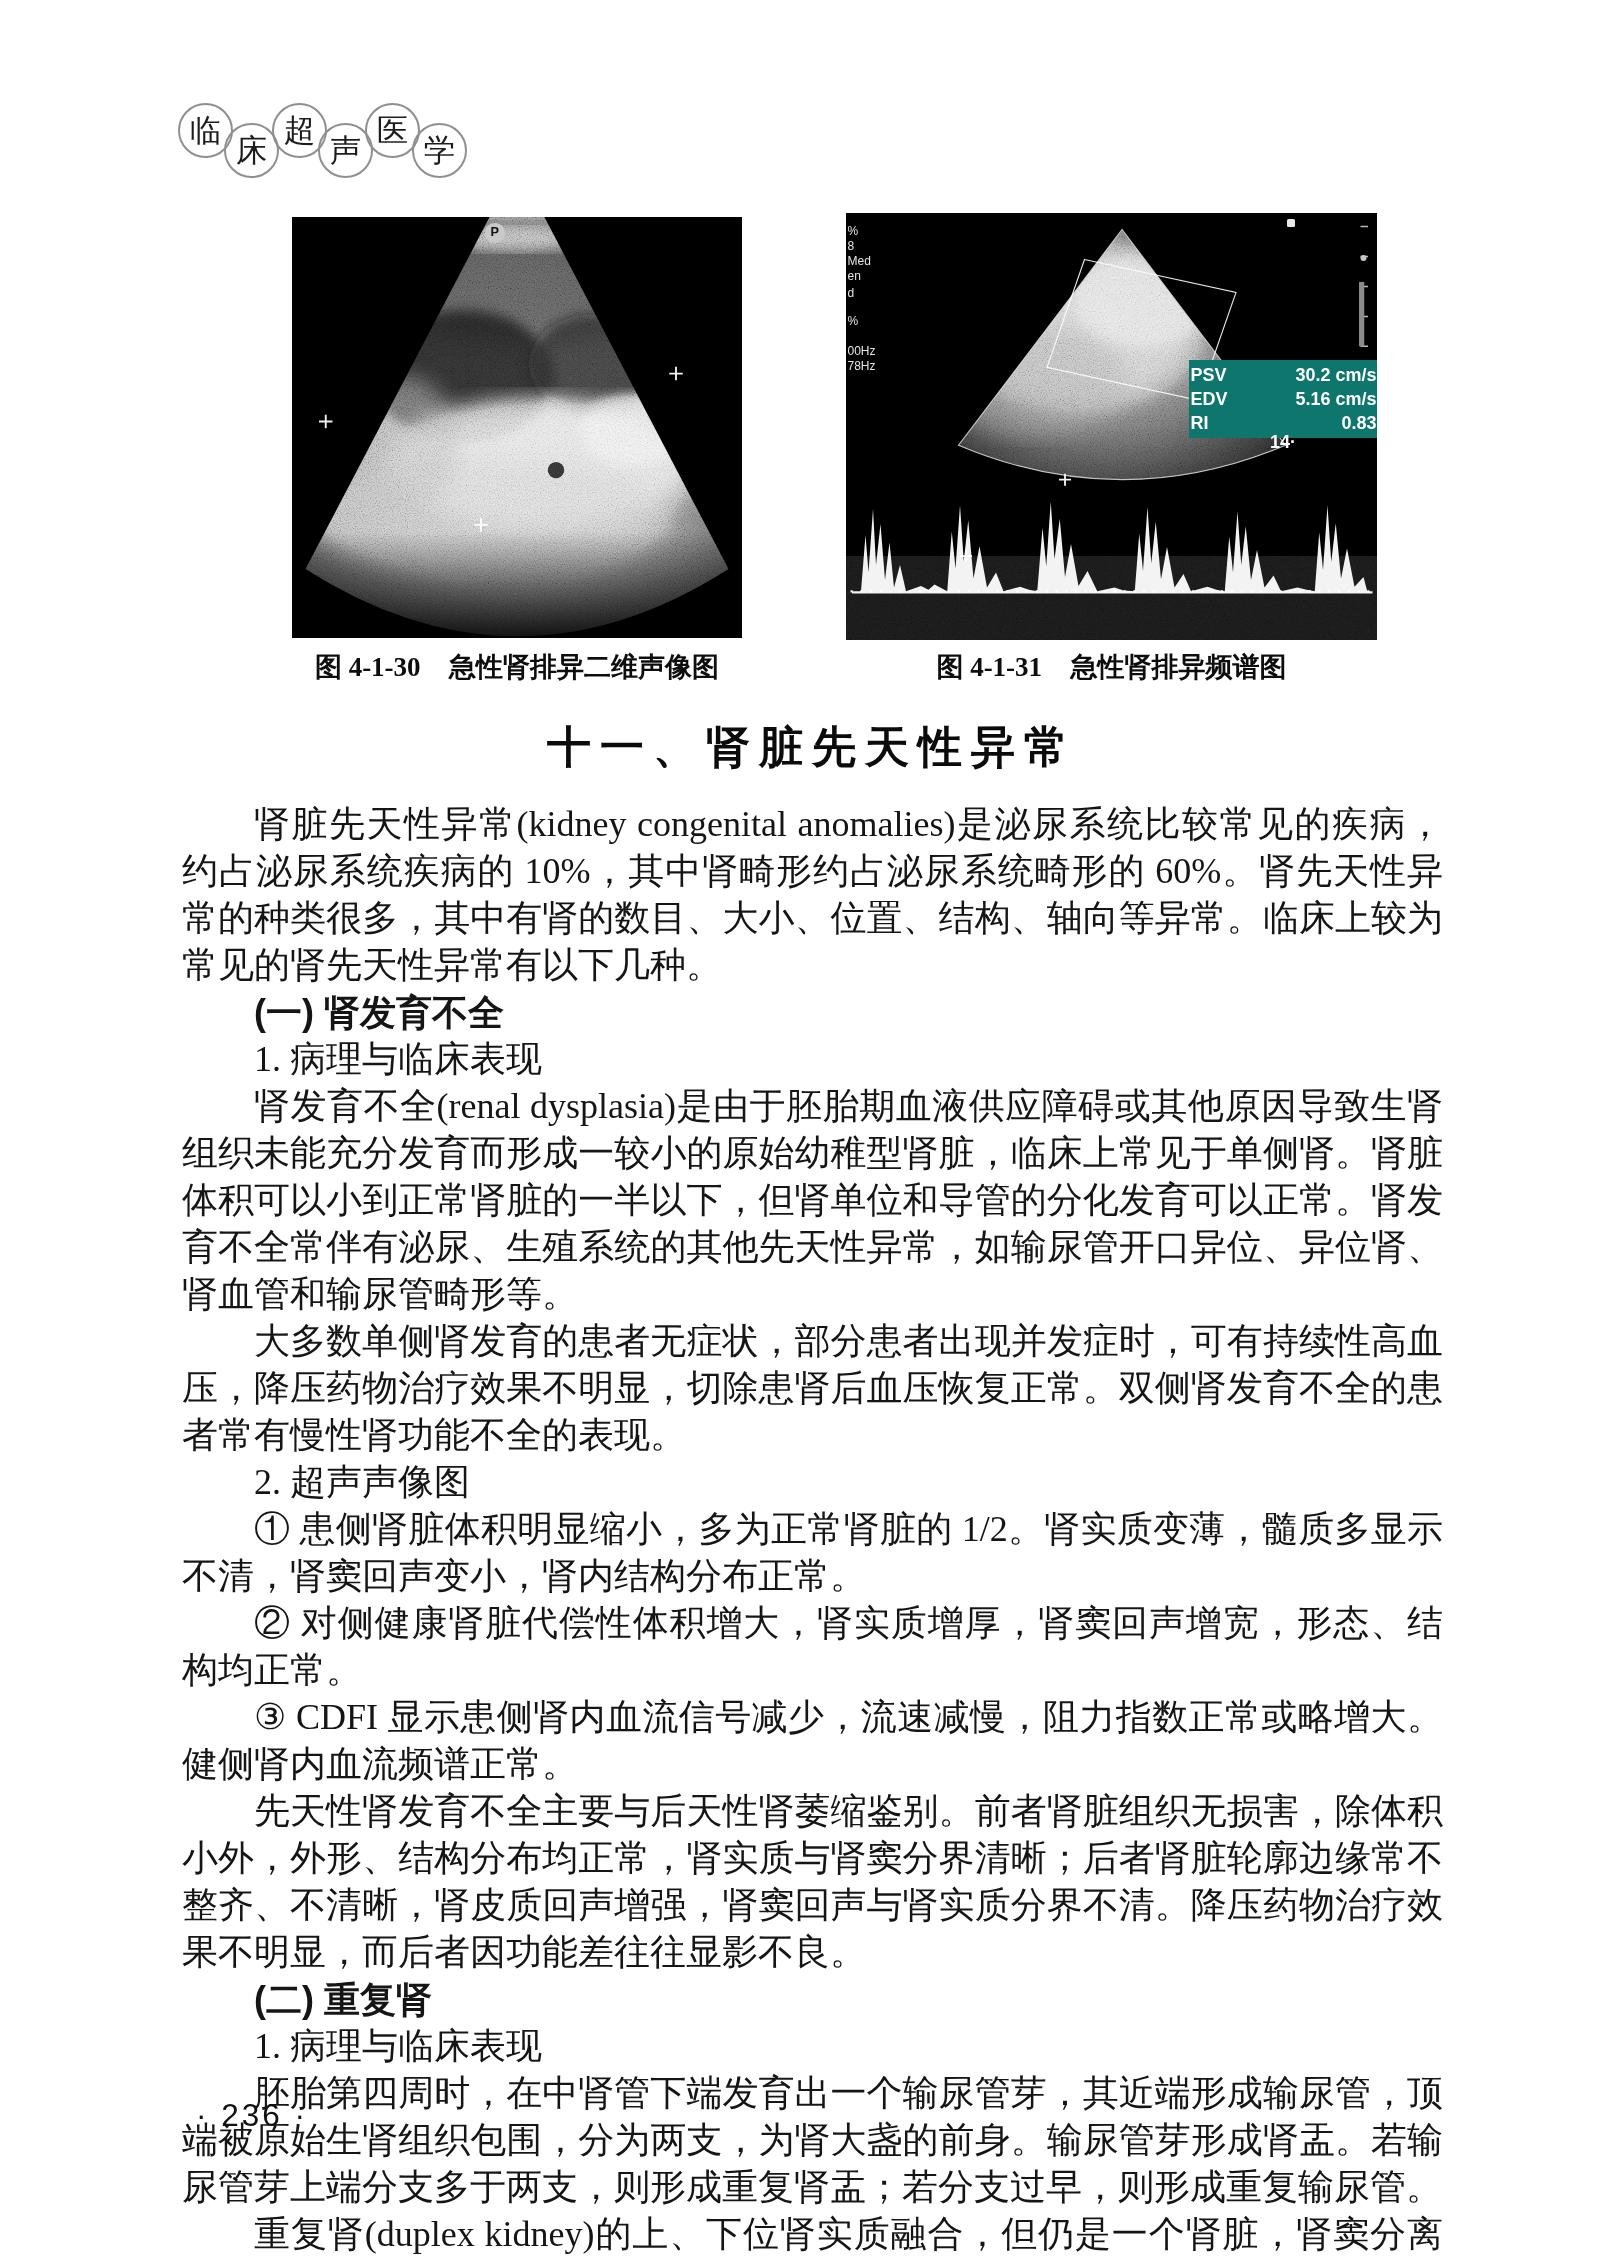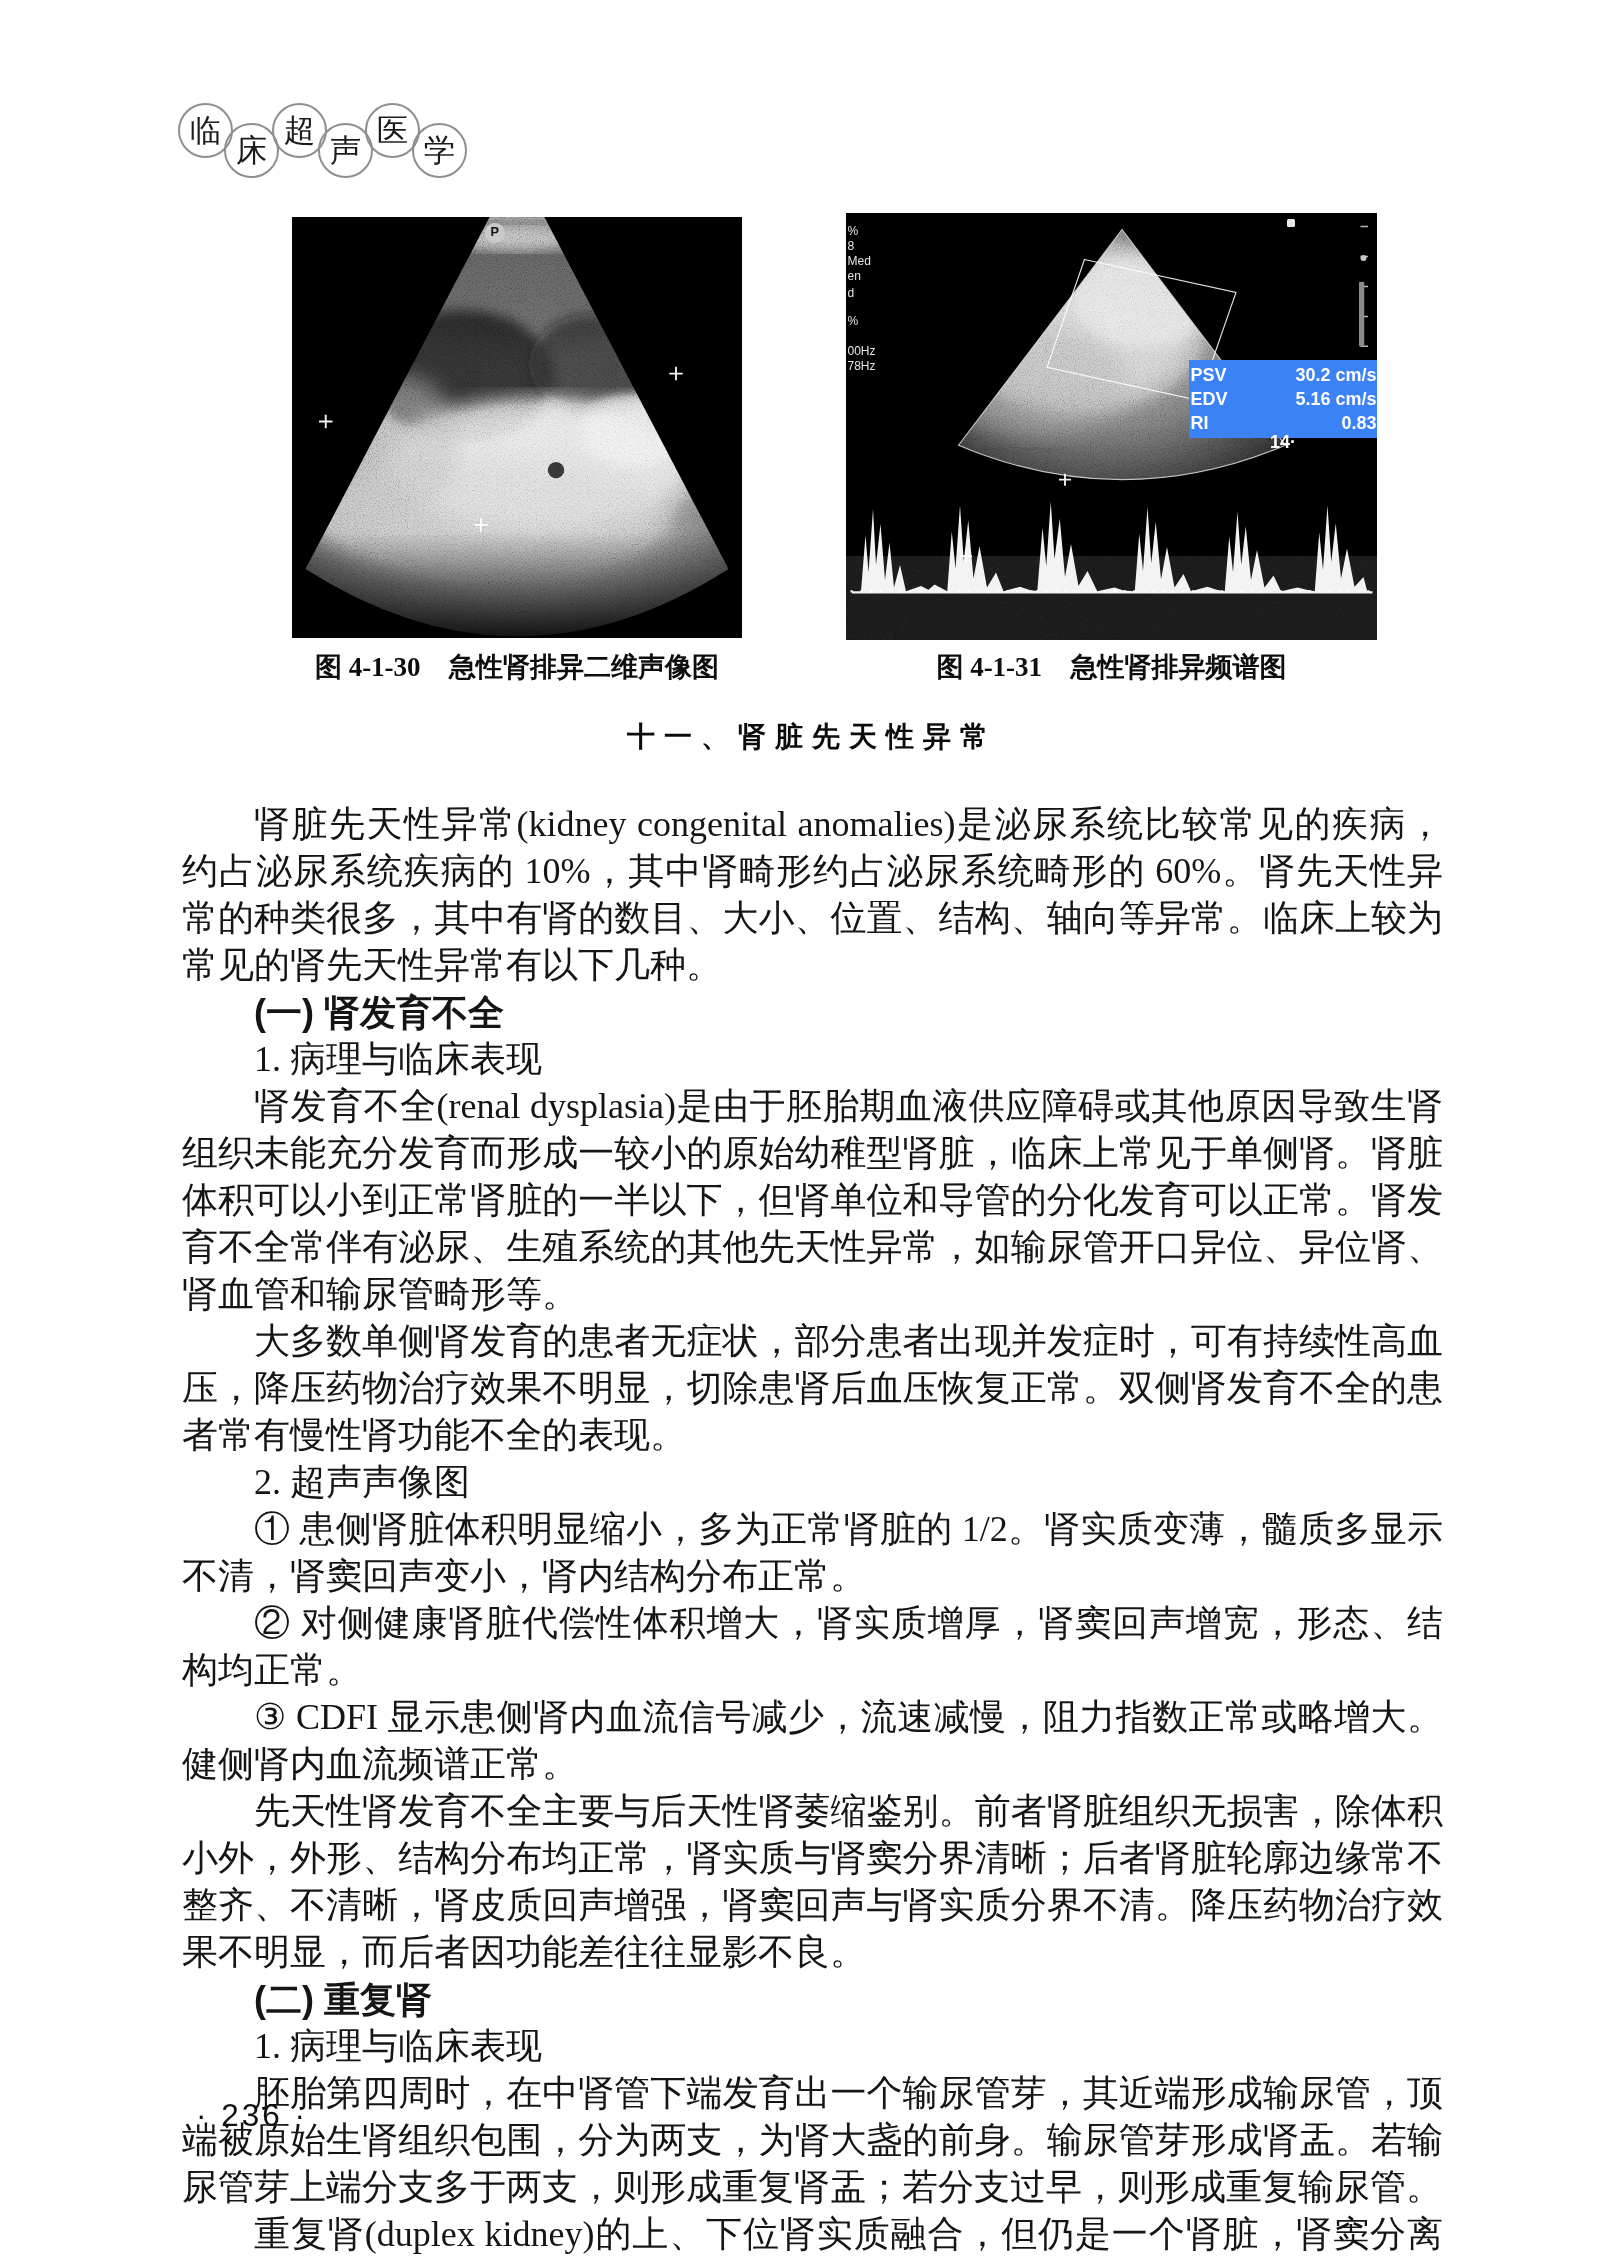--- a/index.html
+++ b/index.html
@@ -24,36 +24,36 @@
     background:#c9c9c9;color:#111;font:bold 12.7px/19.5px "Liberation Sans","DejaVu Sans",sans-serif;
     text-align:center;}
   .orient-dot{position:absolute;left:441px;top:6px;width:7.5px;height:7.5px;background:#e8e8e8;border-radius:1.5px;}
 
   .left-labels{position:absolute;left:1.5px;top:4.5px;width:52px;color:#e6e6e6;
     font:12px/1 "Liberation Sans","DejaVu Sans",sans-serif;}
   .left-labels span{position:absolute;left:0;white-space:nowrap;}
   .ll0{top:7.5px}.ll1{top:22.5px}.ll2{top:37px}.ll3{top:52px}.ll4{top:69px}
   .ll5{top:97px}.ll6{top:127px}.ll7{top:142px}
 
-  .meas-box{position:absolute;left:343px;top:147px;width:186px;background:#3b82f6;padding:3px 1.5px;
+  .meas-box{position:absolute;left:343px;top:147px;width:186px;background:#0f766e;padding:3px 1.5px;
     color:#fff;font:bold 18px/24px "Liberation Sans","DejaVu Sans",sans-serif;}
   .meas-row{display:flex;justify-content:space-between;}
   .depth-mark{position:absolute;left:424px;top:219px;color:#fff;
     font:bold 18px "Liberation Sans","DejaVu Sans",sans-serif;}
 
   
   .caption{position:absolute;top:649px;text-align:center;
     font:bold 27px "Liberation Sans","DejaVu Sans",sans-serif;color:#0d0d0d;}
   .caption1{left:292px;width:450px;}
   .caption2{left:846px;width:531px;}
   .cap-num{margin-right:28.5px;font-family:"Liberation Serif","DejaVu Serif",serif;font-weight:bold;}
 
   
   .section-title{position:absolute;left:0;top:718px;width:1624px;text-align:center;
-    font-size:28px;font-weight:bold;letter-spacing:9px;color:#0b0b0b;
+    font-size:44px;font-weight:bold;letter-spacing:9px;color:#0b0b0b;
     font-family:"Liberation Serif","DejaVu Serif",serif;}
 
   
   .content{position:absolute;left:182px;top:801px;width:1261px;
     font-size:36px;line-height:47px;text-align:justify;color:#151515;}
   .content div{margin:0;text-indent:2em;}
   .blk-h1{font-family:"Liberation Sans","DejaVu Sans",sans-serif;font-weight:bold;}
   .blk-h2{font-family:"Liberation Serif","DejaVu Serif",serif;}
 
   .page-number{position:absolute;left:196px;top:2097px;

